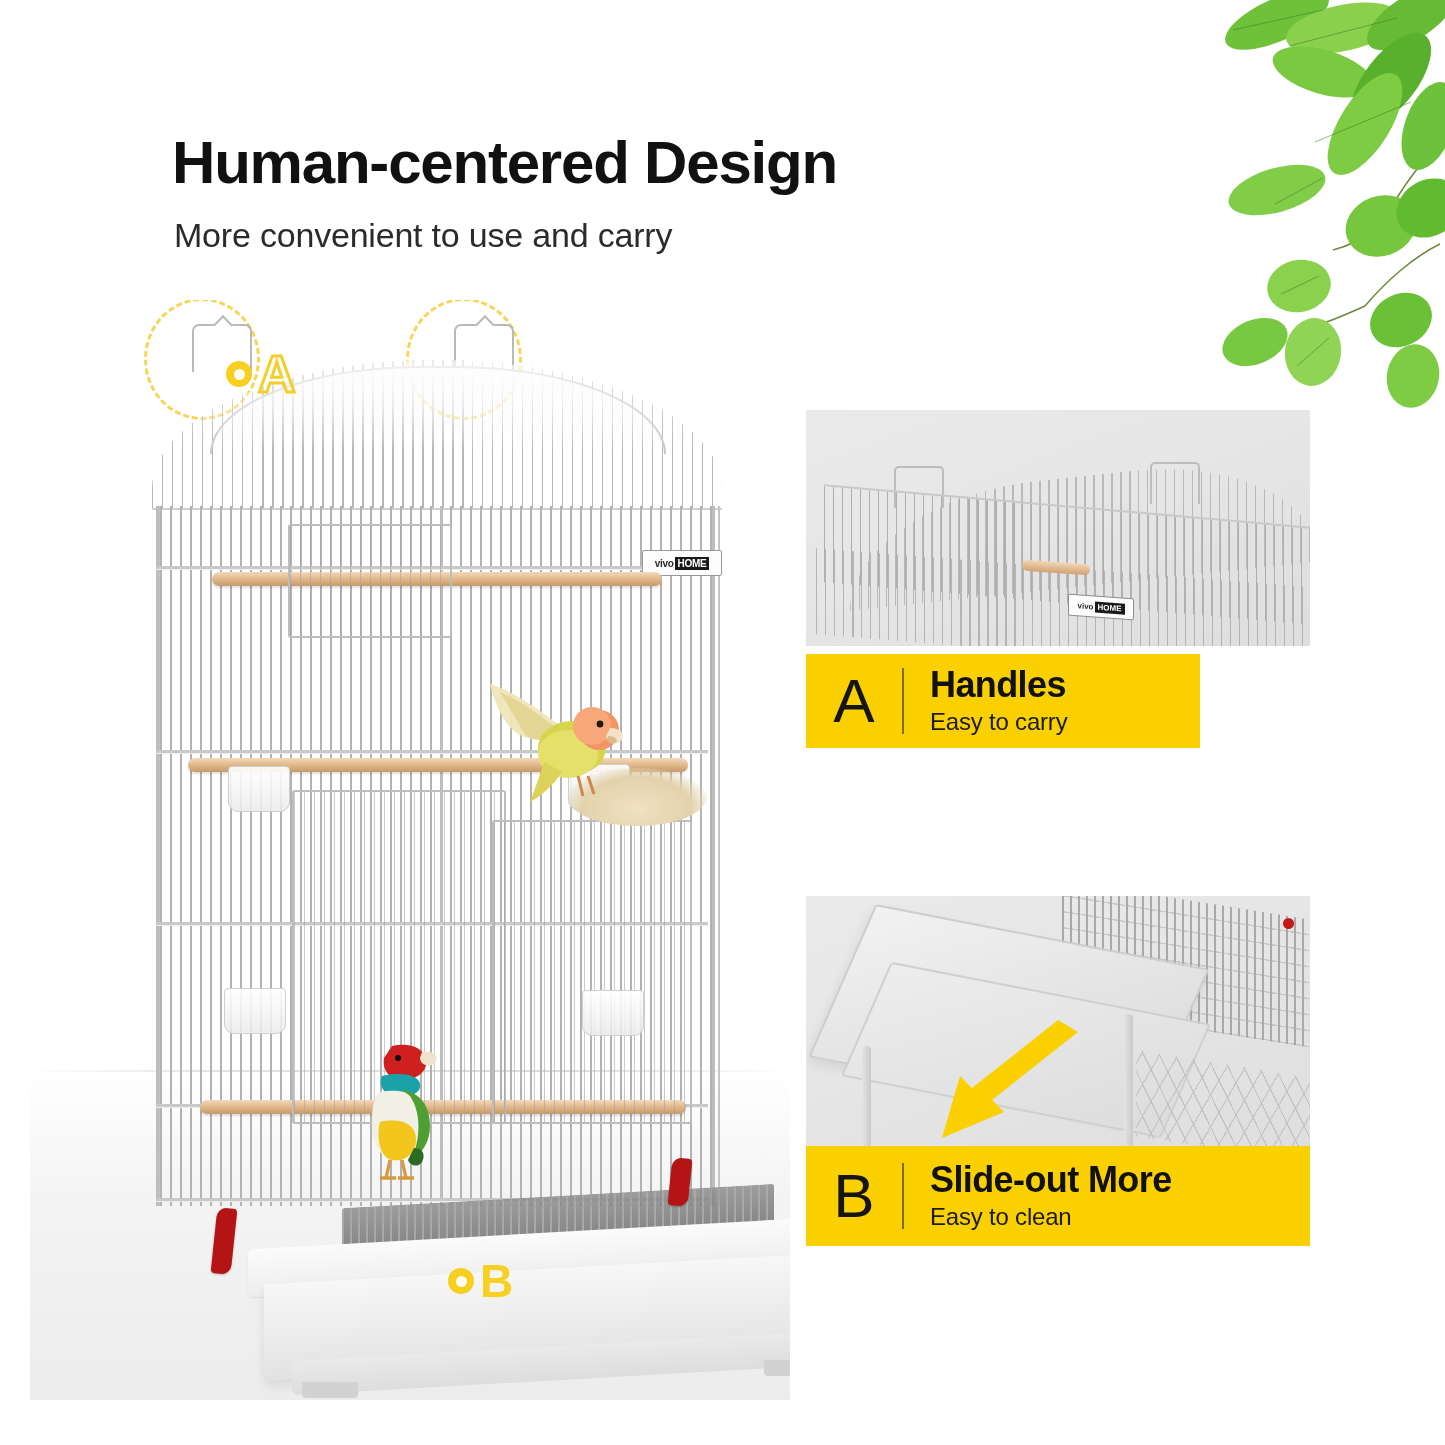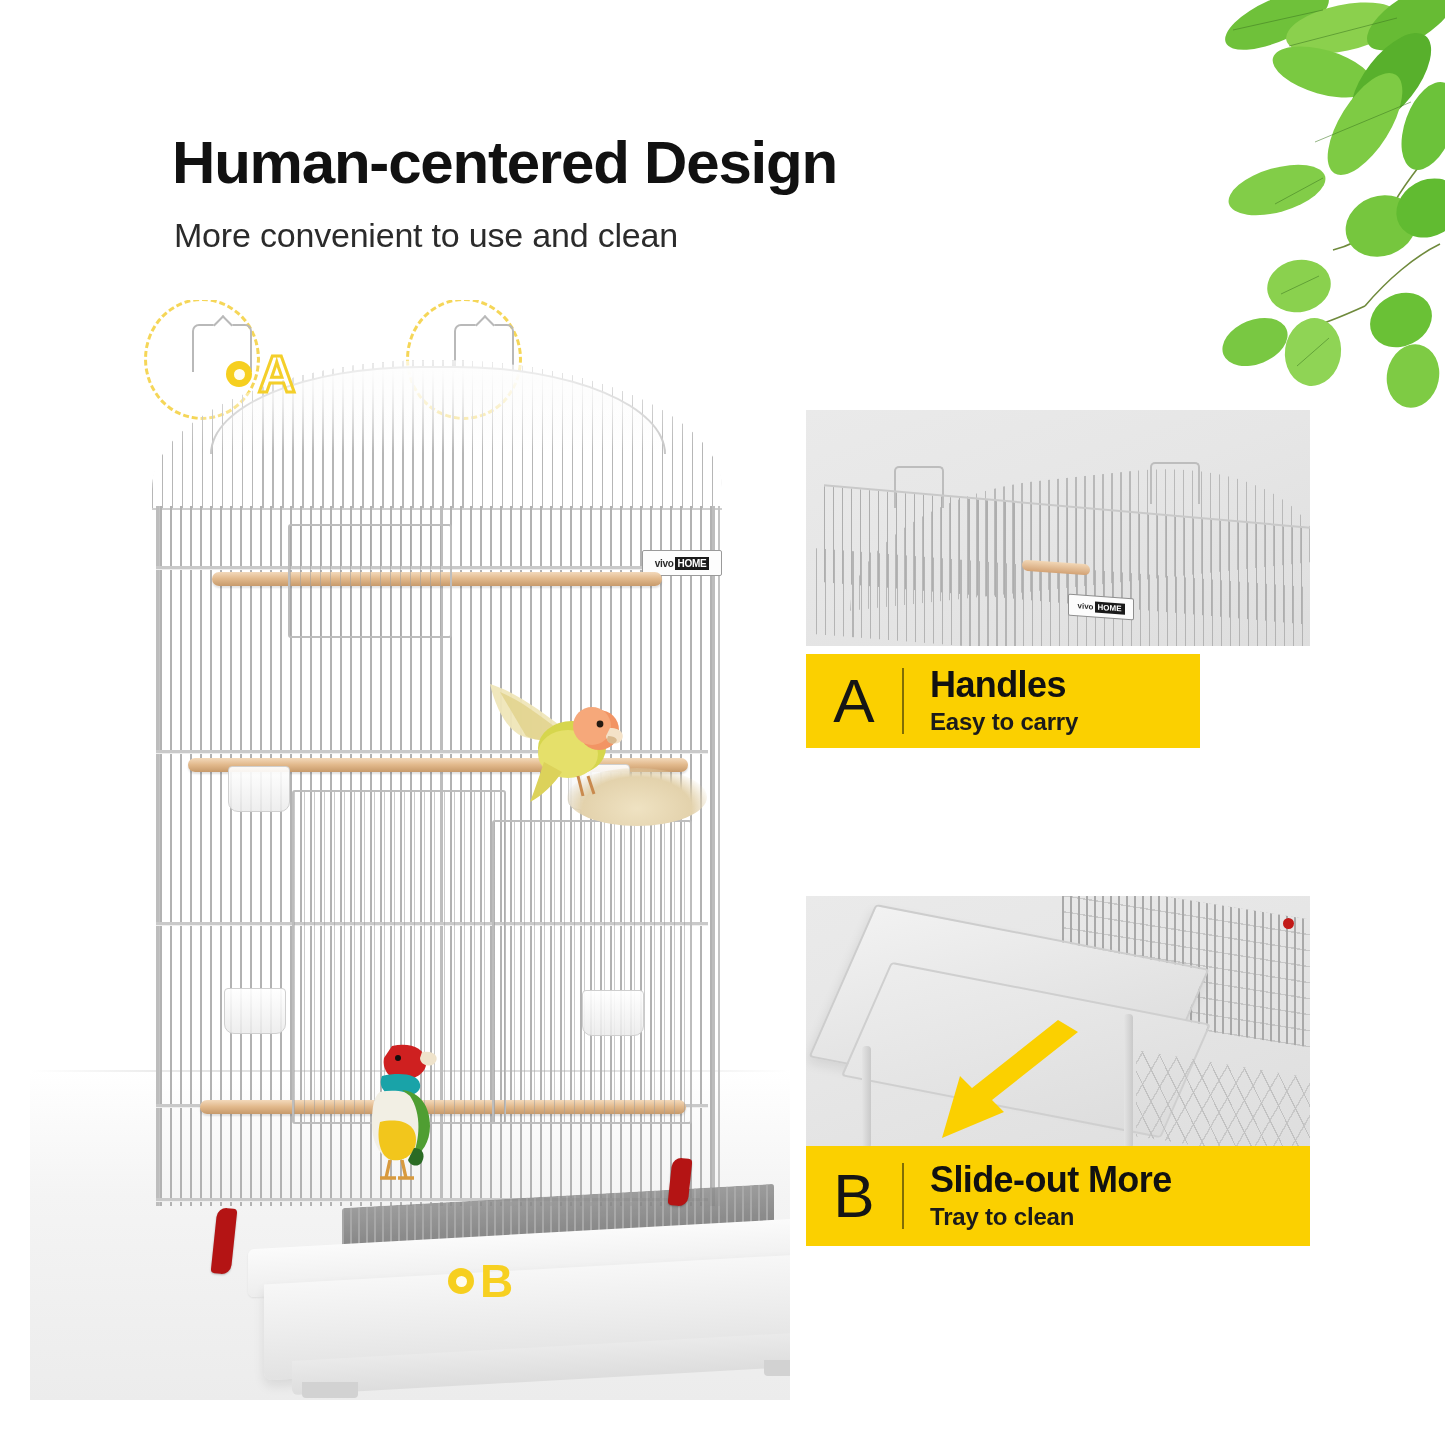--- a/index.html
+++ b/index.html
@@ -172,21 +172,21 @@
   .badge{
     position:absolute;background:#fbd000;display:flex;align-items:center;
   }
   .badge-letter{
     width:96px;text-align:center;font-size:62px;font-weight:400;color:#151515;line-height:1;
     font-family:"Liberation Sans","DejaVu Sans",sans-serif;
   }
   .badge-div{width:2px;height:66px;background:#1e1c08;opacity:.55;}
   .badge-text{padding-left:26px;}
   .badge-title{font-size:36px;font-weight:bold;color:#111;letter-spacing:-.6px;line-height:1.05;}
-  .badge-sub{font-size:24px;font-weight:700;color:#1b1b1b;margin-top:5px;letter-spacing:-.2px;}
+  .badge-sub{font-size:24px;font-weight:400;color:#1b1b1b;margin-top:5px;letter-spacing:-.2px;}
 
   
   .ia-roof{
     position:absolute;left:44px;top:66px;width:470px;height:110px;
     background:repeating-linear-gradient(90deg,#b9b9b9 0 1.5px,rgba(255,255,255,0) 1.5px 9px);
     border-radius:40% 40% 0 0 / 100% 100% 0 0;
     transform:skewY(-6deg);
   }
   .ia-roof2{
     position:absolute;left:18px;top:96px;width:500px;height:96px;
@@ -242,21 +242,21 @@
   }
   .ib-dot{position:absolute;right:16px;top:22px;width:11px;height:11px;border-radius:50%;background:#c21a18;}
   .arrow{position:absolute;left:122px;top:124px;}
 </style>
 </head>
 <body>
 
 <div id="page">
 
   <div class="title">Human-centered Design</div>
-  <div class="subtitle">More convenient to use and clean</div>
+  <div class="subtitle">More convenient to use and carry</div>
 
   <svg class="leaves" viewBox="0 0 230 420">
     <g stroke="#6f8a3c" stroke-width="1.6" fill="none">
       <path d="M208 8 C186 40 162 86 150 132"></path>
       <path d="M214 160 C196 182 176 208 168 232"></path>
       <path d="M225 250 C200 262 172 286 150 312"></path>
       <path d="M150 312 C128 322 110 330 92 334"></path>
       <path d="M168 232 C150 244 134 252 118 256"></path>
     </g>
     <g>
@@ -420,18 +420,18 @@
       <div class="ib-basket"></div>
       <svg class="arrow" width="160" height="120" viewBox="0 0 160 120">
         <path d="M150 6 L64 74 L76 86 L14 112 L32 50 L44 62 L130 -6 Z" fill="#fbd000" transform="translate(0,6)"></path>
       </svg>
     </div>
     <div class="badge" style="left:0;top:250px;width:504px;height:100px;">
       <div class="badge-letter">B</div>
       <div class="badge-div"></div>
       <div class="badge-text">
         <div class="badge-title">Slide-out More</div>
-        <div class="badge-sub">Tray to clean</div>
+        <div class="badge-sub">Easy to clean</div>
       </div>
     </div>
   </div>
 
 </div>
 
 </body></html>

